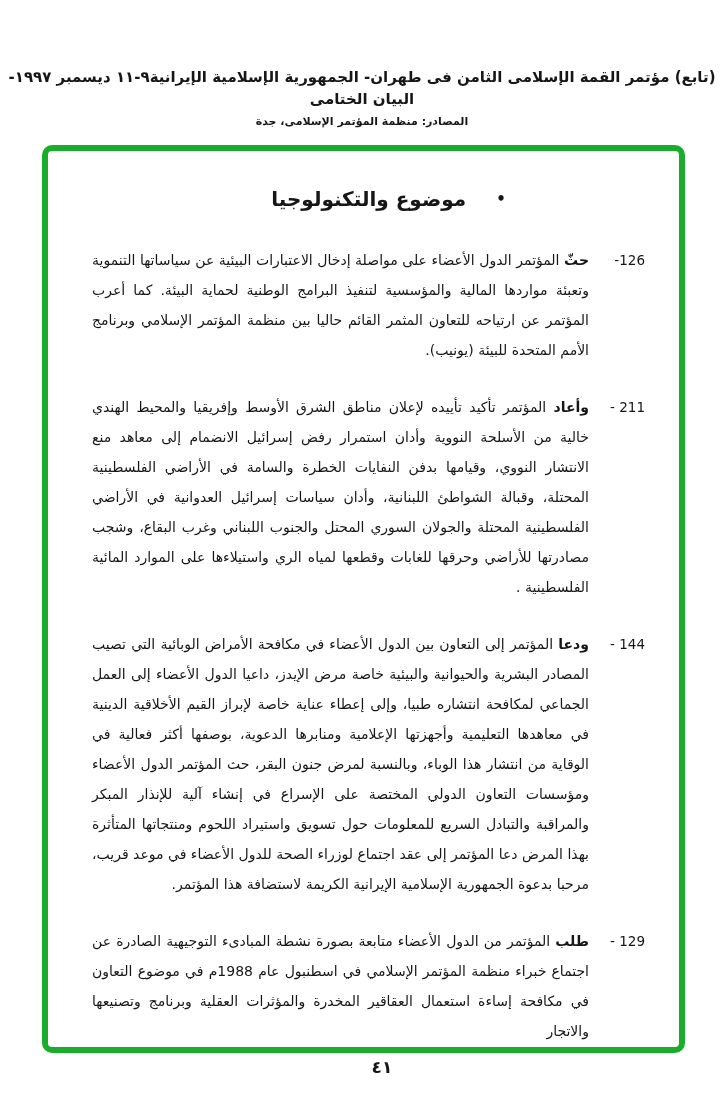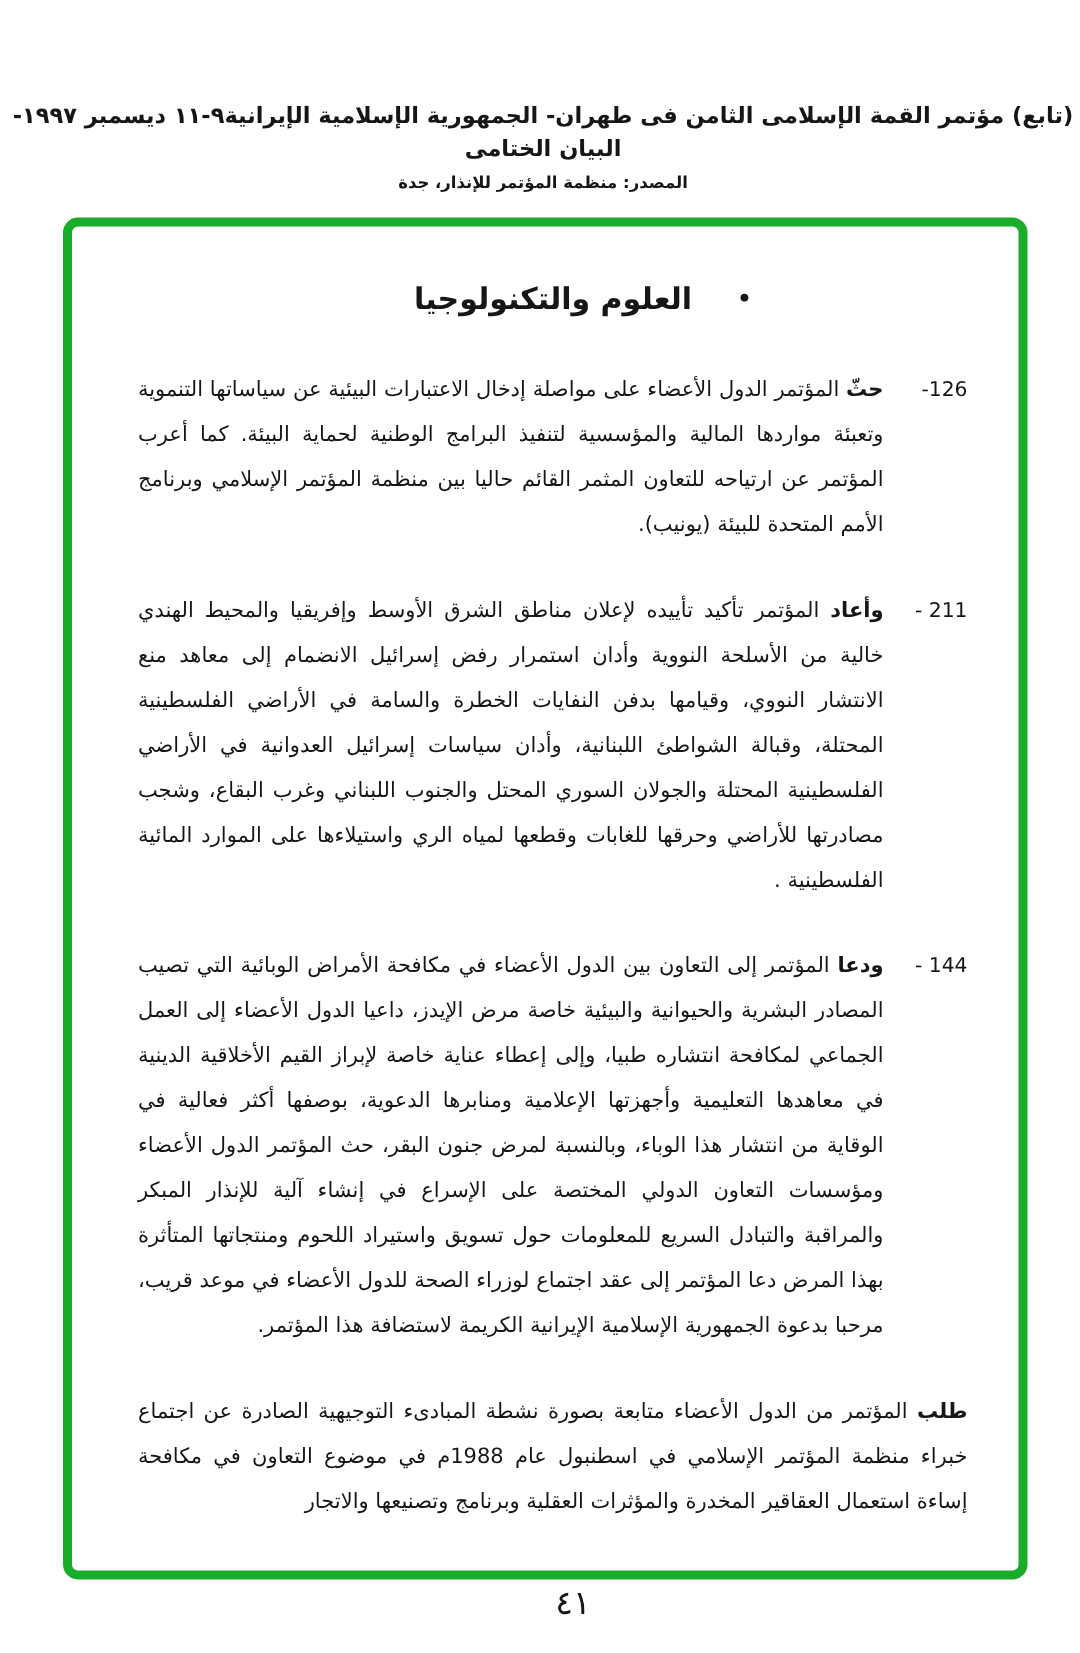--- a/index.html
+++ b/index.html
@@ -90,60 +90,61 @@
   .lead {
     font-weight: bold;
   }
   
   .page-number {
     position: absolute;
     top: 1057px;
     right: 0;
     left: 0;
     text-align: center;
-    font-size: 22px;
-    font-weight: normal;
+    font-size: 17px;
+    font-weight: bold;
     padding-left: 40px;
   }
 </style>
 </head>
 <body>
 
 <div class="page">
 
   <header class="doc-header">
     <div class="h1">(تابع) مؤتمر القمة الإسلامى الثامن فى طهران- الجمهورية الإسلامية الإيرانية٩-١١ ديسمبر ١٩٩٧- البيان الختامى</div>
-    <div class="h2">المصدر: منظمة المؤتمر للإنذار، جدة</div>
+    <div class="h2">المصادر: منظمة المؤتمر الإسلامى، جدة</div>
   </header>
 
   <div class="green-box">
 
     <div class="section-title">
       <span class="bullet">•</span>
-      <span>العلوم والتكنولوجيا</span>
+      <span>موضوع والتكنولوجيا</span>
     </div>
 
     <div class="paras">
 
       <div class="para">
         <span class="pnum">126-</span>
         <p class="ptext"><b class="lead">حثّ</b><span> المؤتمر الدول الأعضاء على مواصلة إدخال الاعتبارات البيئية عن سياساتها التنموية وتعبئة مواردها المالية والمؤسسية لتنفيذ البرامج الوطنية لحماية البيئة. كما أعرب المؤتمر عن ارتياحه للتعاون المثمر القائم حاليا بين منظمة المؤتمر الإسلامي وبرنامج الأمم المتحدة للبيئة (يونيب).</span></p>
       </div>
 
       <div class="para">
         <span class="pnum">211 -</span>
         <p class="ptext"><b class="lead">وأعاد</b><span> المؤتمر تأكيد تأييده لإعلان مناطق الشرق الأوسط وإفريقيا والمحيط الهندي خالية من الأسلحة النووية وأدان استمرار رفض إسرائيل الانضمام إلى معاهد منع الانتشار النووي، وقيامها بدفن النفايات الخطرة والسامة في الأراضي الفلسطينية المحتلة، وقبالة الشواطئ اللبنانية، وأدان سياسات إسرائيل العدوانية في الأراضي الفلسطينية المحتلة والجولان السوري المحتل والجنوب اللبناني وغرب البقاع، وشجب مصادرتها للأراضي وحرقها للغابات وقطعها لمياه الري واستيلاءها على الموارد المائية الفلسطينية .</span></p>
       </div>
 
       <div class="para">
         <span class="pnum">144 -</span>
         <p class="ptext"><b class="lead">ودعا</b><span> المؤتمر إلى التعاون بين الدول الأعضاء في مكافحة الأمراض الوبائية التي تصيب المصادر البشرية والحيوانية والبيئية خاصة مرض الإيدز، داعيا الدول الأعضاء إلى العمل الجماعي لمكافحة انتشاره طبيا، وإلى إعطاء عناية خاصة لإبراز القيم الأخلاقية الدينية في معاهدها التعليمية وأجهزتها الإعلامية ومنابرها الدعوية، بوصفها أكثر فعالية في الوقاية من انتشار هذا الوباء، وبالنسبة لمرض جنون البقر، حث المؤتمر الدول الأعضاء ومؤسسات التعاون الدولي المختصة على الإسراع في إنشاء آلية للإنذار المبكر والمراقبة والتبادل السريع للمعلومات حول تسويق واستيراد اللحوم ومنتجاتها المتأثرة بهذا المرض دعا المؤتمر إلى عقد اجتماع لوزراء الصحة للدول الأعضاء في موعد قريب، مرحبا بدعوة الجمهورية الإسلامية الإيرانية الكريمة لاستضافة هذا المؤتمر.</span></p>
       </div>
 
       <div class="para">
+        <span class="pnum">129 -</span>
         <p class="ptext"><b class="lead">طلب</b><span> المؤتمر من الدول الأعضاء متابعة بصورة نشطة المبادىء التوجيهية الصادرة عن اجتماع خبراء منظمة المؤتمر الإسلامي في اسطنبول عام 1988م في موضوع التعاون في مكافحة إساءة استعمال العقاقير المخدرة والمؤثرات العقلية وبرنامج وتصنيعها والاتجار</span></p>
       </div>
 
     </div>
   </div>
 
   <div class="page-number">٤١</div>
 
 </div>
 

